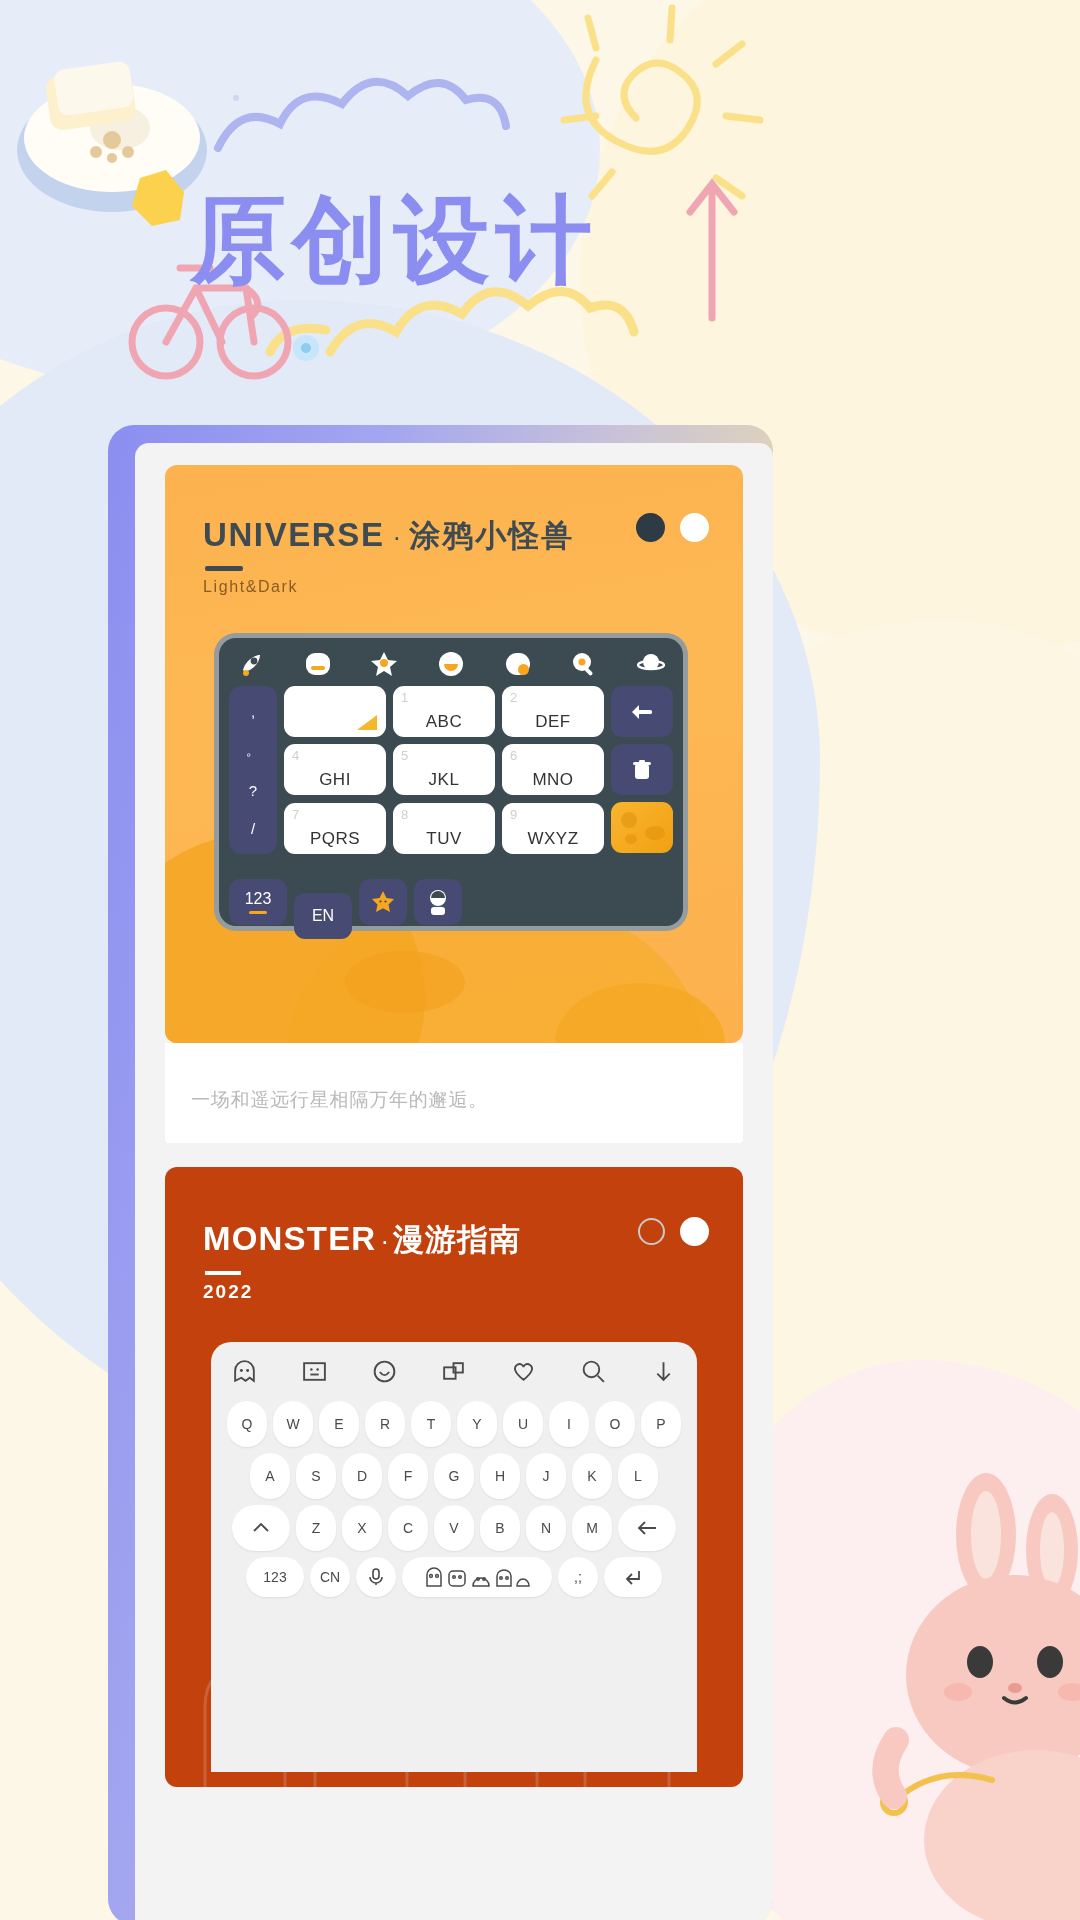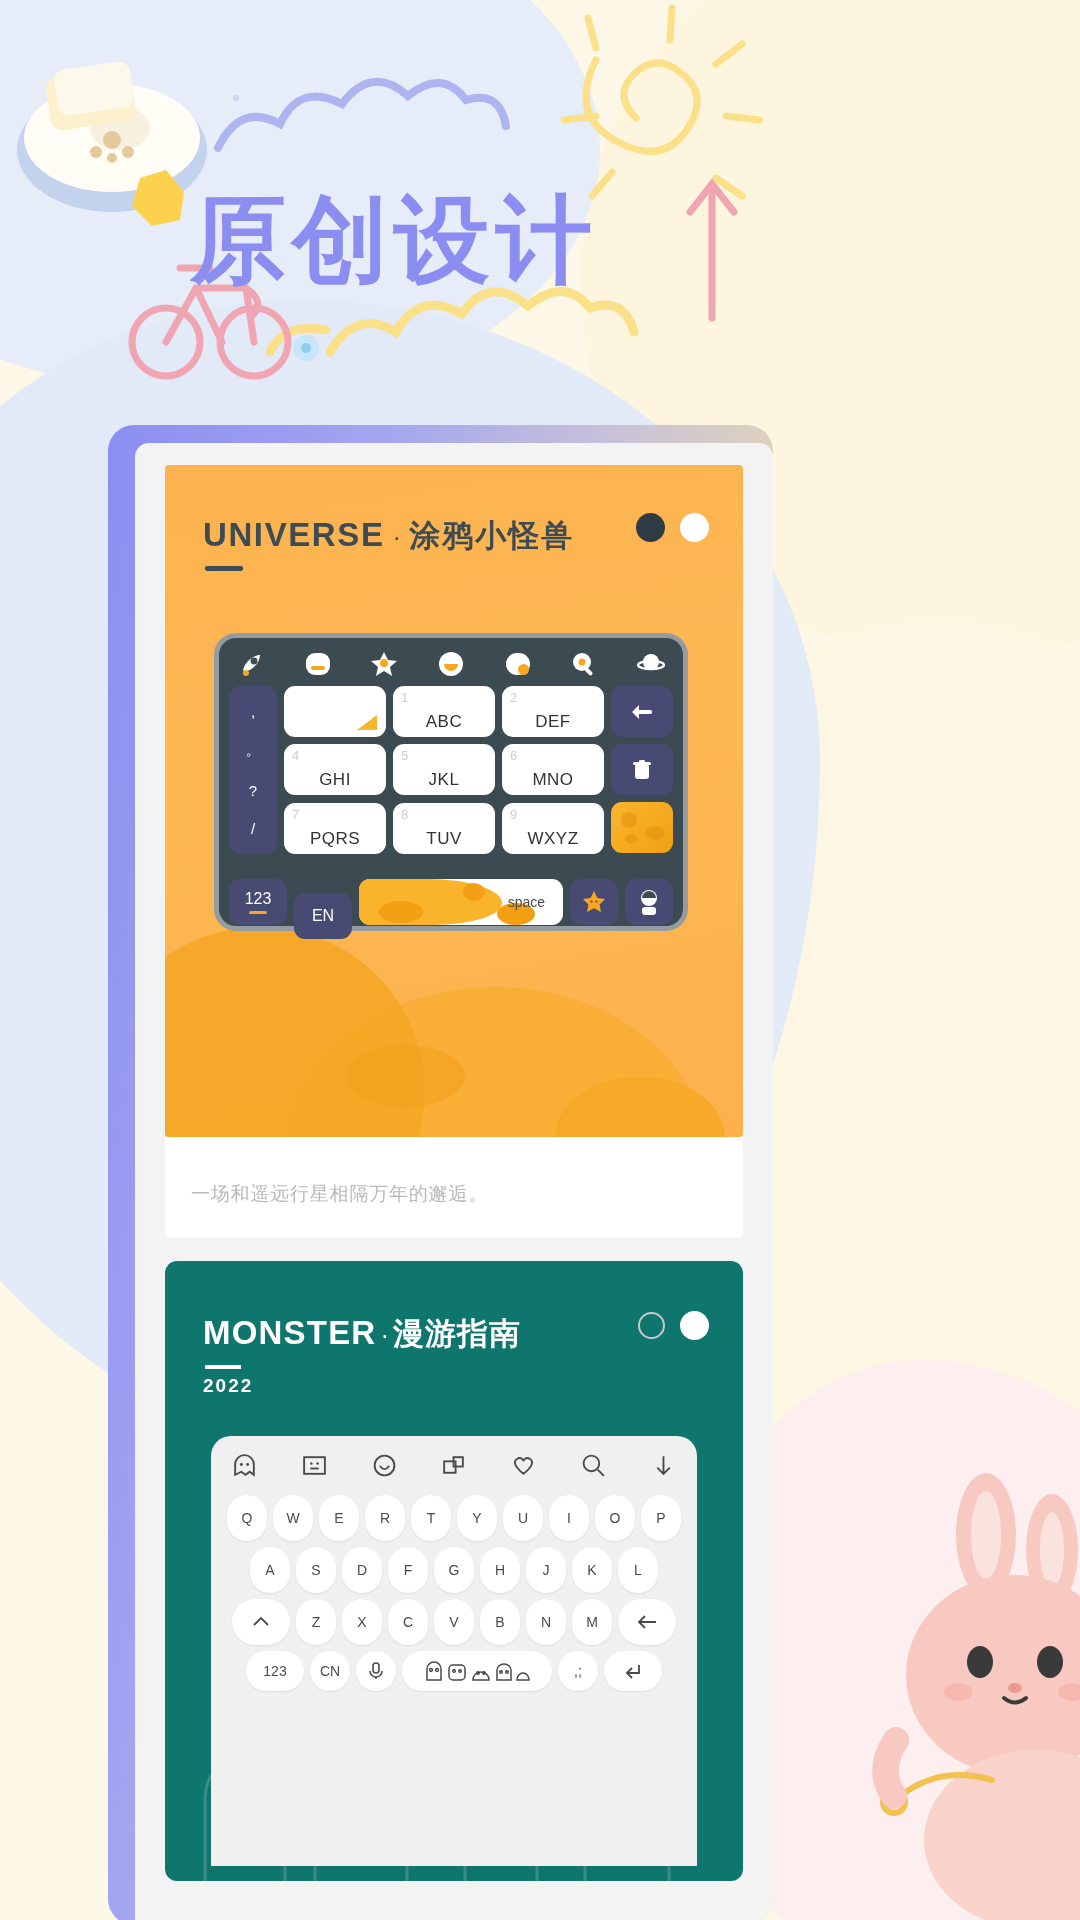--- a/index.html
+++ b/index.html
@@ -51,23 +51,23 @@
   }
   .phone-inner{
     position:absolute;left:27px;top:18px;width:638px;height:1490px;
     background:#f3f3f3;border-radius:14px;overflow:hidden;
   }
   .scroll{position:absolute;left:0;top:0;width:638px;height:1490px;}
 
   
   .card{position:relative;margin:0 0 24px 0;}
   .cardA-hero{
-    position:relative;width:578px;height:672px;margin:22px auto 0;
+    position:relative;width:578px;height:578px;margin:22px auto 0;
     background:linear-gradient(170deg,#fcb24f 0%,#fdb854 40%,#fcb14d 100%);
-    border-radius:4px;overflow:hidden;
+    border-radius:12px;overflow:hidden;
   }
   .planet{position:absolute;border-radius:50%;background:#f5a623;opacity:.85;}
   .pA{left:-70px;bottom:-120px;width:330px;height:330px;}
   .pB{left:120px;bottom:-180px;width:420px;height:330px;background:#f8ae33;}
   .pC{left:390px;bottom:-60px;width:170px;height:120px;background:#f6a824;}
   .pD{left:180px;bottom:30px;width:120px;height:62px;background:#f4a01c;opacity:.6;}
 
   .cardA-head{position:absolute;left:38px;top:50px;right:34px;}
   .ttl-row{display:flex;align-items:baseline;}
   .ttl-en{
@@ -135,21 +135,21 @@
 
   .cardA-foot{
     width:578px;margin:0 auto;background:#fff;padding:28px 26px 30px;
     box-sizing:border-box;border-radius:0 0 4px 4px;
   }
   .foot-t{font-size:25px;color:#333;letter-spacing:1px;}
   .foot-s{font-size:19px;color:#b9b9b9;margin-top:16px;letter-spacing:.8px;}
 
   
   .cardB{
-    width:578px;margin:0 auto;background:#0f766e;border-radius:12px;
+    width:578px;margin:0 auto;background:#c2410c;border-radius:12px;
     position:relative;overflow:hidden;height:620px;
   }
   .cardB-head{position:absolute;left:38px;top:52px;}
   .ttlB-en{font-size:33px;font-weight:700;color:#fff;letter-spacing:1.2px;}
   .ttlB-cn{font-size:31px;font-weight:700;color:#fff;letter-spacing:1px;}
   .ttlB-line{width:36px;height:4px;background:#fff;margin:10px 0 6px 2px;}
   .ttlB-sub{font-size:19px;font-weight:700;color:#fff;letter-spacing:2px;}
   .dotsB{position:absolute;right:34px;top:50px;display:flex;gap:15px;align-items:center;}
   .dotB-o{width:27px;height:27px;border-radius:50%;border:2px solid #c9c9c9;box-sizing:border-box;}
   .dotB-w{width:29px;height:29px;border-radius:50%;background:#fff;}
@@ -252,20 +252,21 @@
             <div class="planet pC"></div>
             <div class="planet pD"></div>
 
             <div class="cardA-head">
               <div class="ttl-row">
                 <span class="ttl-en">UNIVERSE</span>
                 <span class="ttl-dot">·</span>
                 <span class="ttl-cn">涂鸦小怪兽</span>
               </div>
               <div class="ttl-underline"></div>
+              <div class="ttl-sub">Light&amp;Dark</div>
             </div>
 
             <div class="dots">
               <div class="dot dot-dark"></div>
               <div class="dot dot-light"></div>
             </div>
 
             <div class="kbA">
               <div class="kbA-tools">
                 <div class="tool">
@@ -382,27 +383,20 @@
                 </div>
               </div>
 
               <div class="kbA-bottom">
                 <div class="bk" style="width:58px;">
                   <span>123</span>
                   <span class="bar"></span>
                 </div>
                 <div class="bk" style="width:58px;margin-top:29px;">
                   <span>EN</span>
-                </div>
-                <div class="space">
-                  <div class="cheese"></div>
-                  <div class="hole" style="left:20px;top:22px;width:44px;height:22px;"></div>
-                  <div class="hole" style="left:104px;top:4px;width:22px;height:18px;"></div>
-                  <div class="hole" style="left:138px;top:24px;width:38px;height:22px;"></div>
-                  <span style="position:relative;">space</span>
                 </div>
                 <div class="bk" style="width:48px;background:#474b73;">
                   <svg width="24" height="24" viewBox="0 0 24 24">
                       <path d="M12 1 L15.4 8 L23 9 L17.5 14.4 L19 22 L12 18.3 L5 22 L6.5 14.4 L1 9 L8.6 8 Z" fill="#f6a71f"></path>
                       <circle cx="9.5" cy="11.5" r="1.1" fill="#3c4b52"></circle>
                       <circle cx="14.5" cy="11.5" r="1.1" fill="#3c4b52"></circle>
                     </svg>
                 </div>
                 <div class="bk" style="width:48px;">
                   <svg width="24" height="26" viewBox="0 0 24 26">

